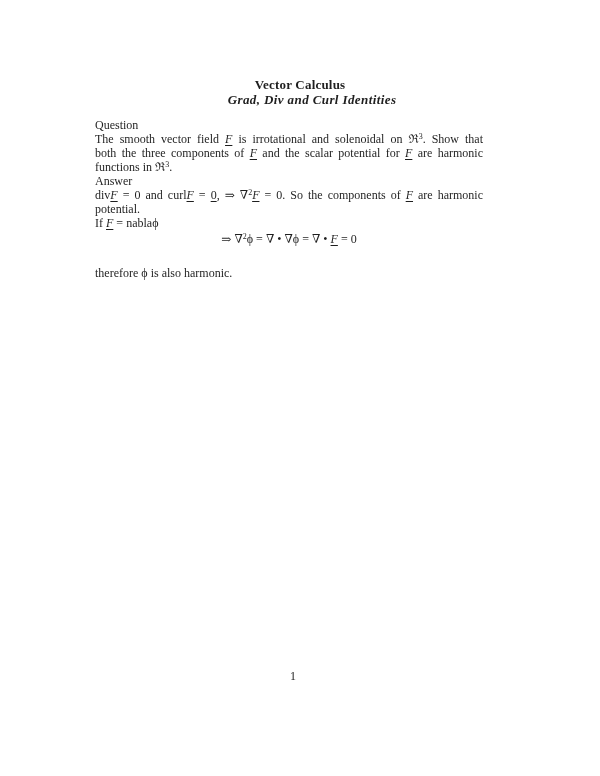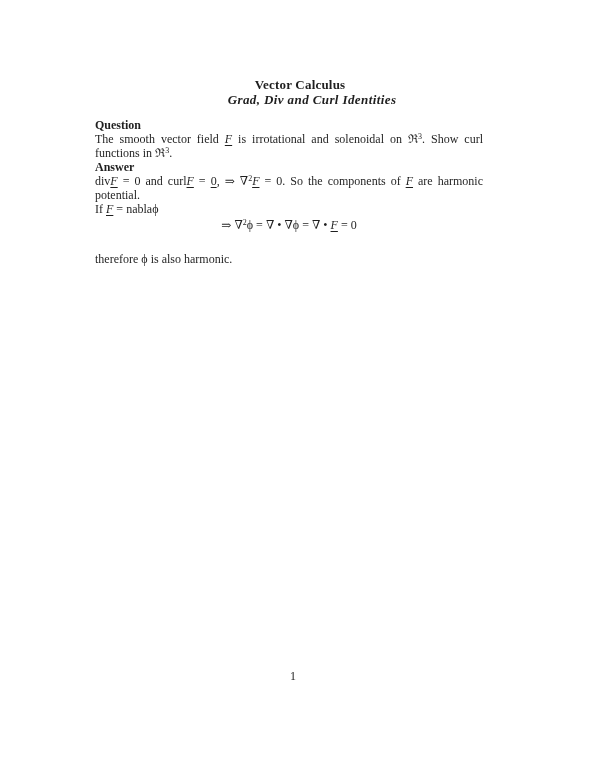--- a/index.html
+++ b/index.html
@@ -15,21 +15,21 @@
   .doc-header{
     position:absolute;top:77px;left:0;width:600px;
     text-align:center;font-size:13px;line-height:15px;
   }
   .doc-title{font-weight:700;letter-spacing:0.2px;}
   .doc-subtitle{font-weight:700;font-style:italic;letter-spacing:0.4px;padding-left:24px;}
   .doc-body{
     position:absolute;top:118px;left:95px;width:388px;
     font-size:12px;line-height:14px;
   }
-  .sec-heading{font-weight:700;}
+  .sec-heading{font-weight:400;}
   .tex-line{line-height:14px;}
   .just{text-align:justify;text-align-last:justify;}
   .equation{text-align:center;margin:2px 0 20px 0;line-height:14px;}
   .r-i{}
   .r-iu{
     font-style:italic;
     text-decoration:underline;
     text-decoration-thickness:1px;
     text-underline-offset:2px;
   }
@@ -50,21 +50,22 @@
 <div class="page">
 
   <header class="doc-header">
     <div class="doc-title">Vector Calculus</div>
     <div class="doc-subtitle">Grad, Div and Curl Identities</div>
   </header>
 
   <main class="doc-body">
     <div class="sec-heading">Question</div>
     <div class="paragraph">
-        <div class="tex-line just"><span>The smooth vector field </span><span class="r-iu">F</span><span> is irrotational and solenoidal on </span><span>ℜ</span><span class="r-sup">3</span><span>. Show curl</span></div>
+        <div class="tex-line just"><span>The smooth vector field </span><span class="r-iu">F</span><span> is irrotational and solenoidal on </span><span>ℜ</span><span class="r-sup">3</span><span>. Show that</span></div>
+        <div class="tex-line just"><span>both the three components of </span><span class="r-iu">F</span><span> and the scalar potential for </span><span class="r-iu">F</span><span> are harmonic</span></div>
         <div class="tex-line"><span>functions in </span><span>ℜ</span><span class="r-sup">3</span><span>.</span></div>
       </div>
 
     <div class="sec-heading">Answer</div>
     <div class="paragraph">
         <div class="tex-line just"><span>div</span><span class="r-iu">F</span><span> = 0 and curl</span><span class="r-iu">F</span><span> = </span><span class="r-u">0</span><span>, ⇒ ∇</span><span class="r-sup">2</span><span class="r-iu">F</span><span> = 0. So the components of </span><span class="r-iu">F</span><span> are harmonic</span></div>
         <div class="tex-line"><span>potential.</span></div>
       </div>
 
     <div class="tex-line"><span>If </span><span class="r-iu">F</span><span> = </span><span class="r-i">nabla</span><span class="r-i">ϕ</span></div>

